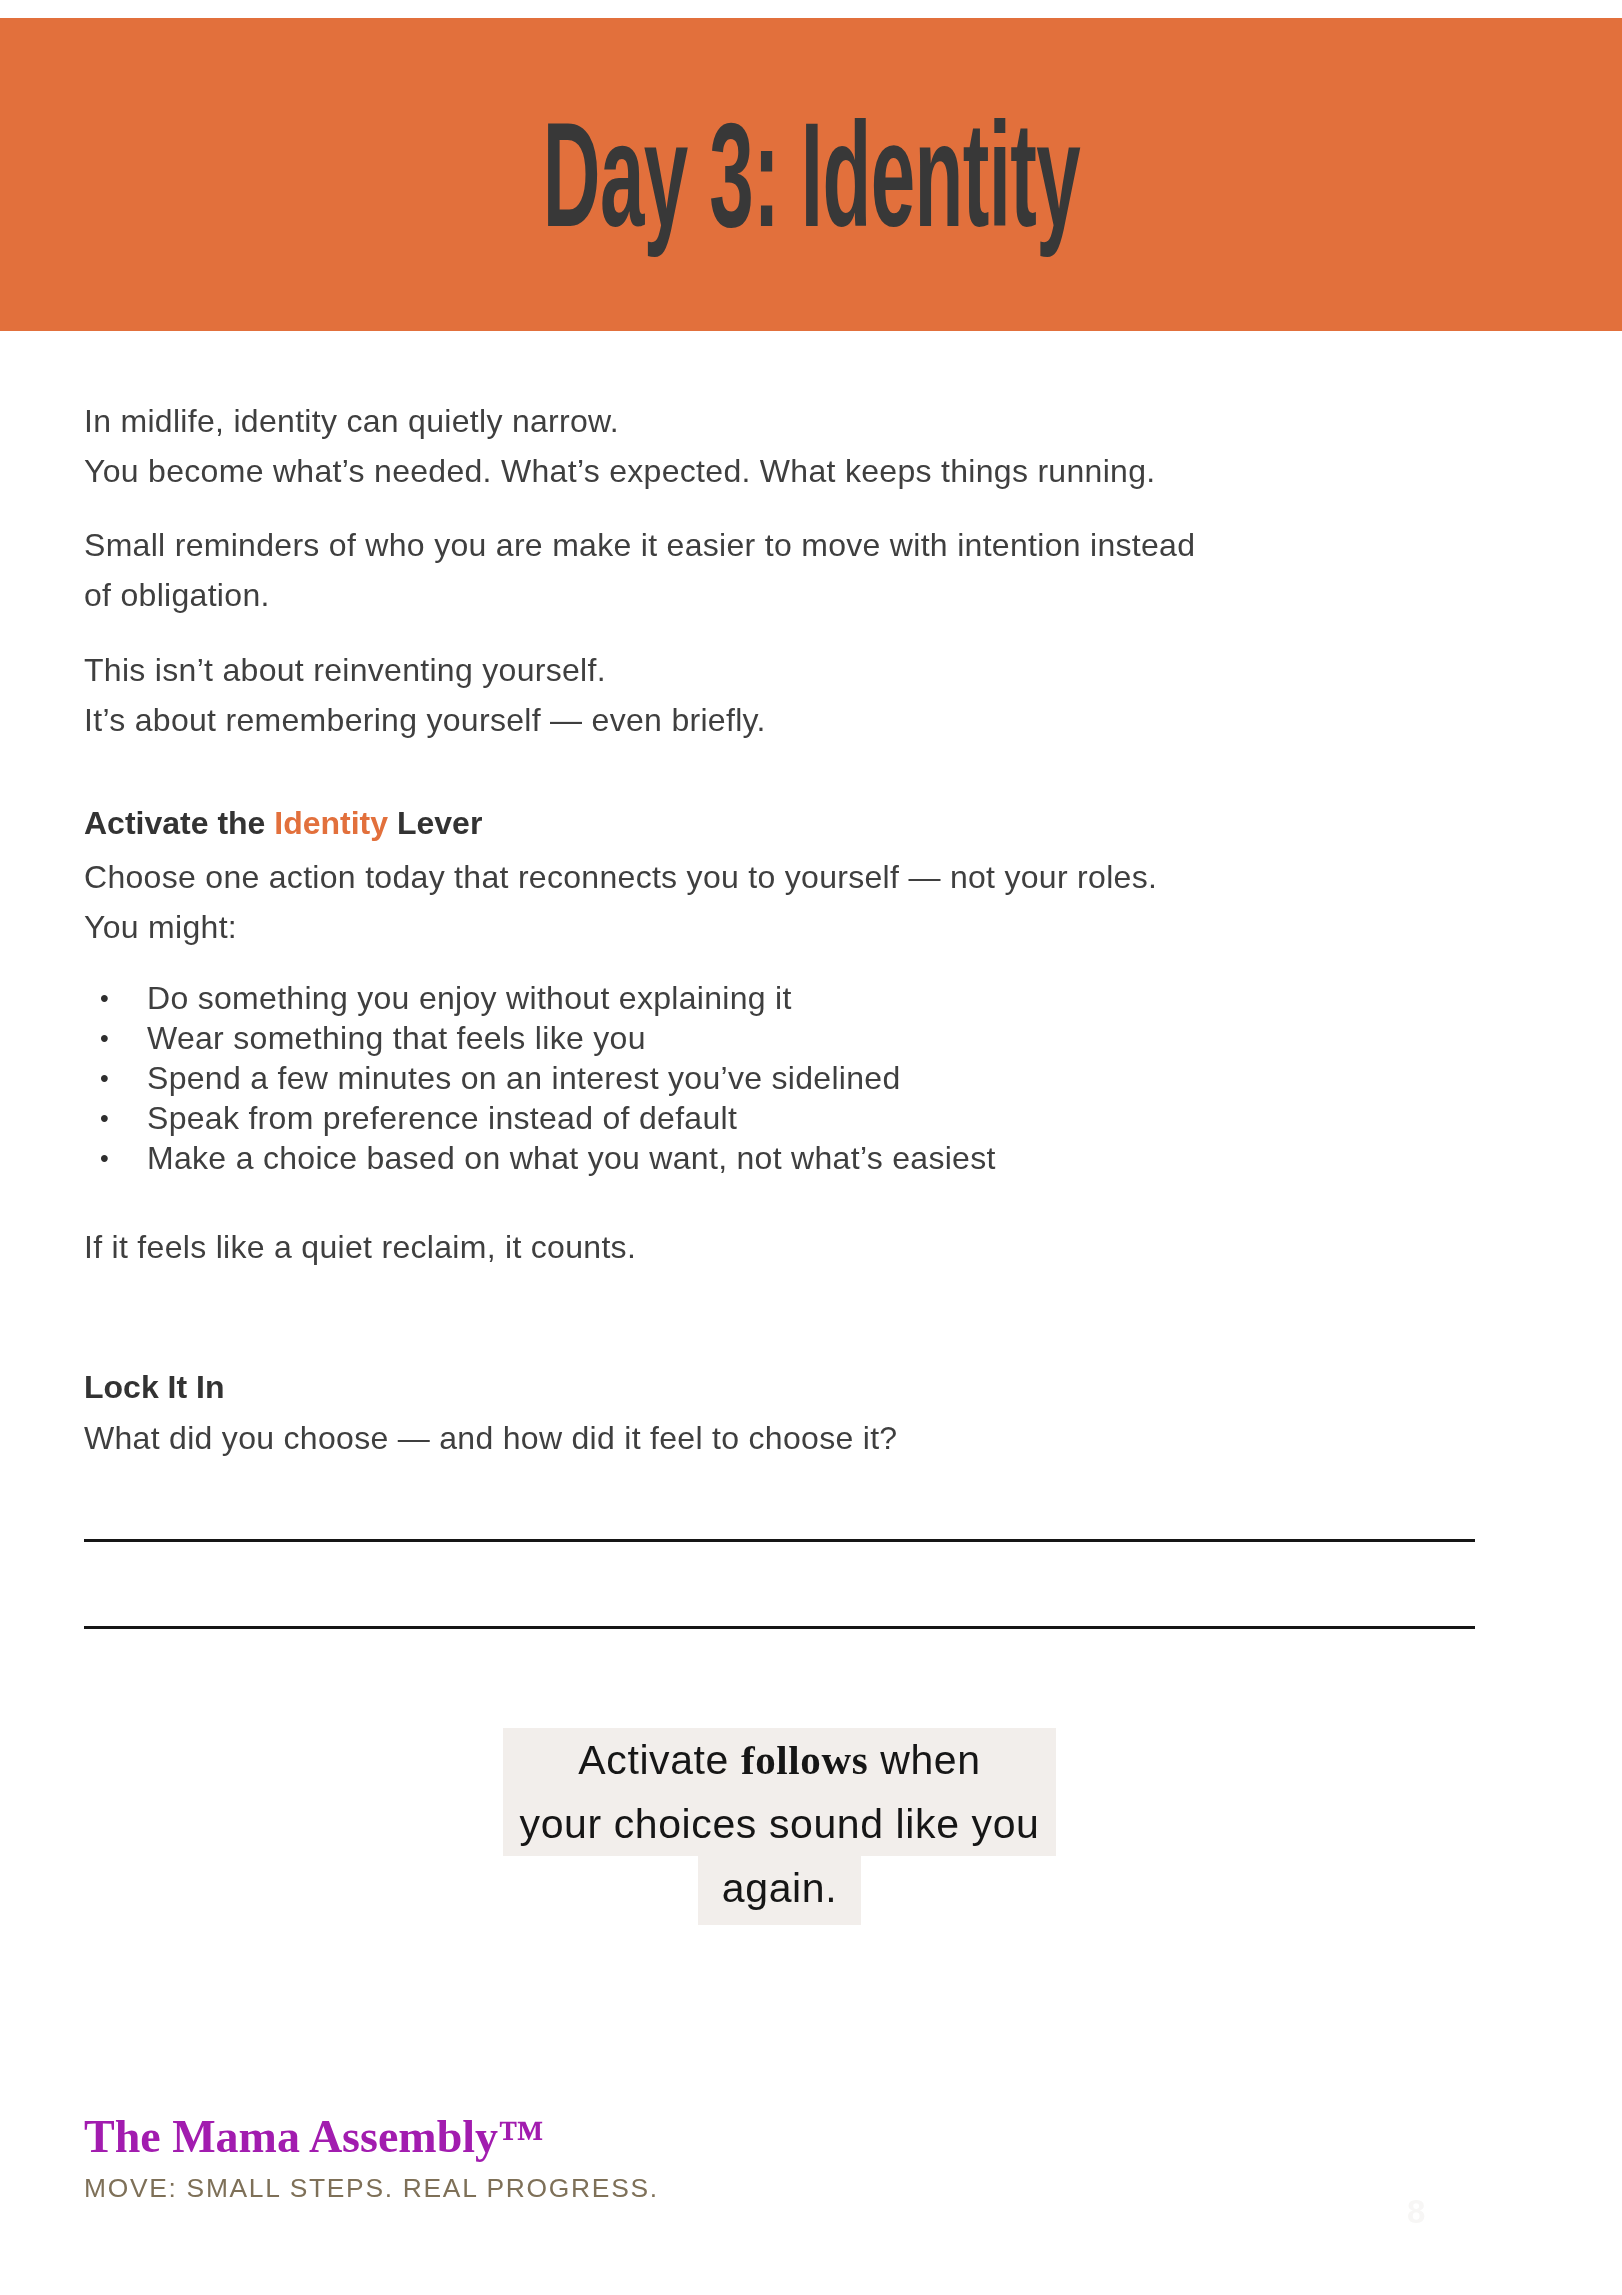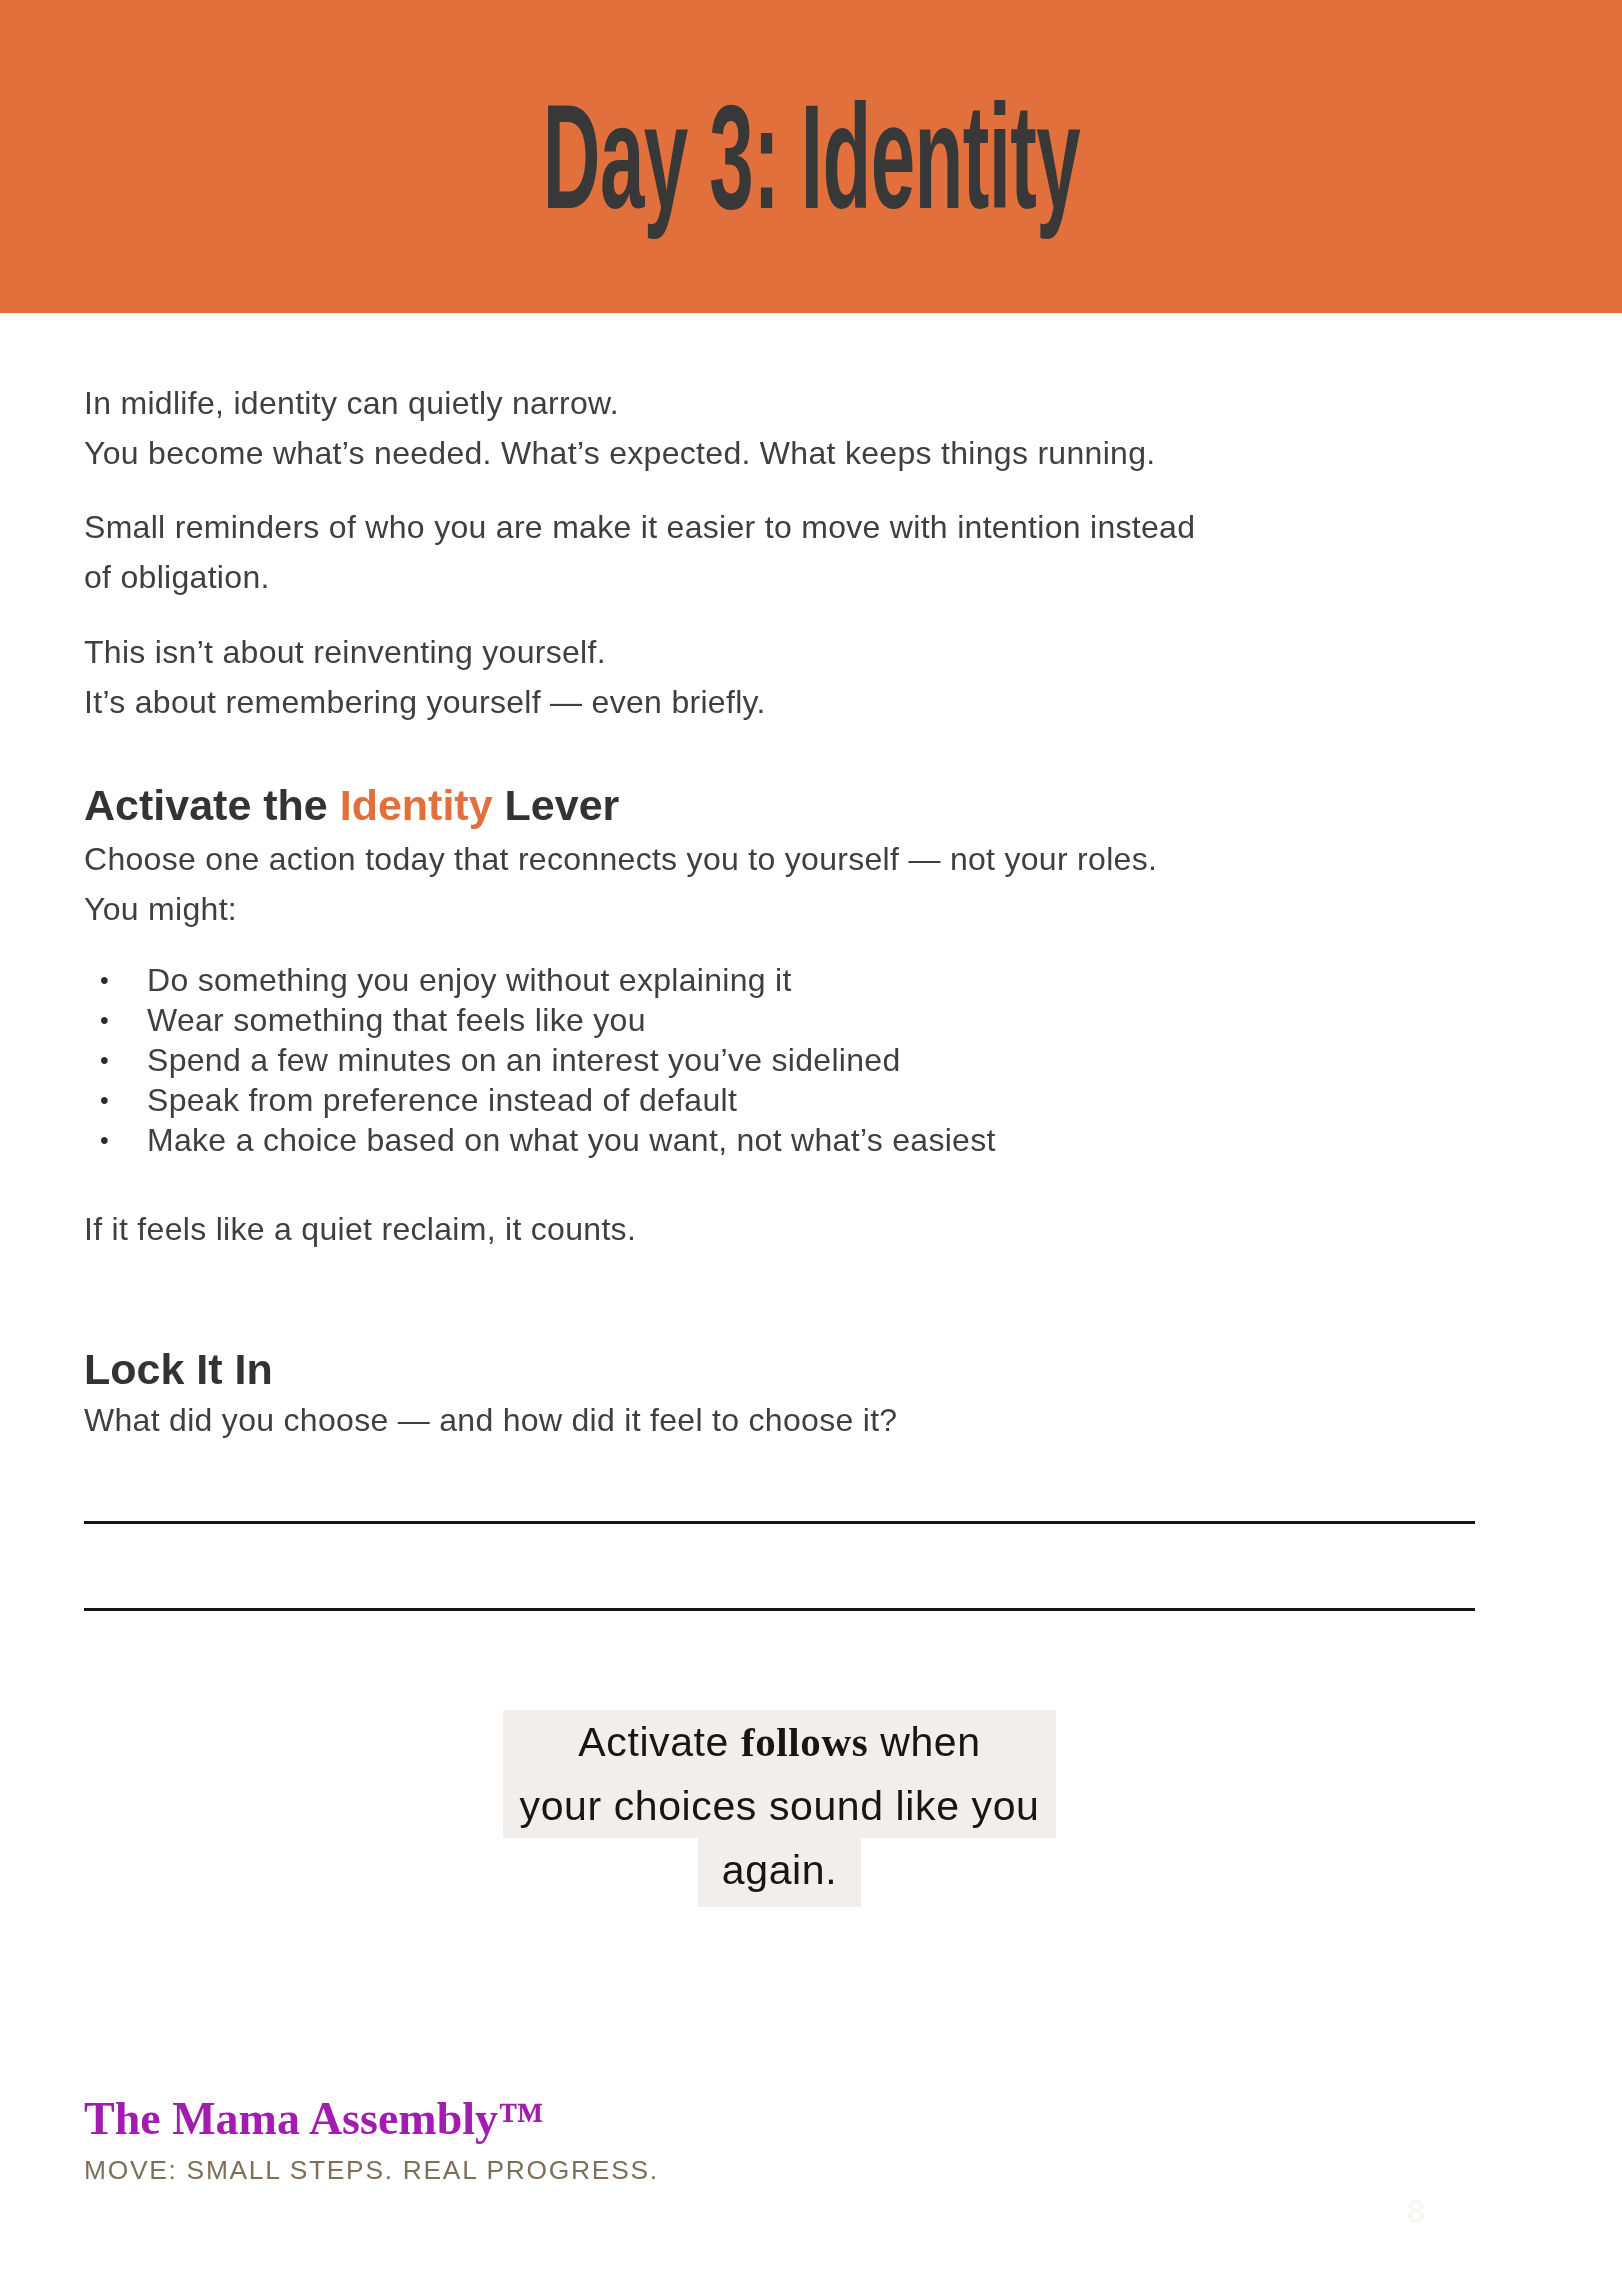--- a/index.html
+++ b/index.html
@@ -7,21 +7,21 @@
     position:relative;
     width:1623px;
     height:2295px;
     background:#ffffff;
     font-family:"Liberation Sans", sans-serif;
     color:#3f3f3f;
     overflow:hidden;
   }
   
   .banner{
-    margin-top:0;
+    margin-top:18px;
     width:100%;
     height:313px;
     background:#e2703c;
     display:flex;
     align-items:center;
     justify-content:center;
   }
   .banner-title{
     font-size:148px;
     font-weight:700;
@@ -40,21 +40,21 @@
     font-size:32px;
     line-height:50px;
     letter-spacing:0.3px;
     color:#3f3f3f;
     margin:0;
   }
   .p1{margin-top:65px;}
   .p2{margin-top:25px;}
   .p3{margin-top:23.5px;}
   .h2{
-    font-size:43px;
+    font-size:32px;
     font-weight:700;
     color:#333333;
     line-height:46px;
     margin:0;
   }
   .h2-activate{margin-top:55px;}
   .accent{color:#e2703c;}
   .lead{margin-top:6px;}
   .you-might{}
   .bullets{

